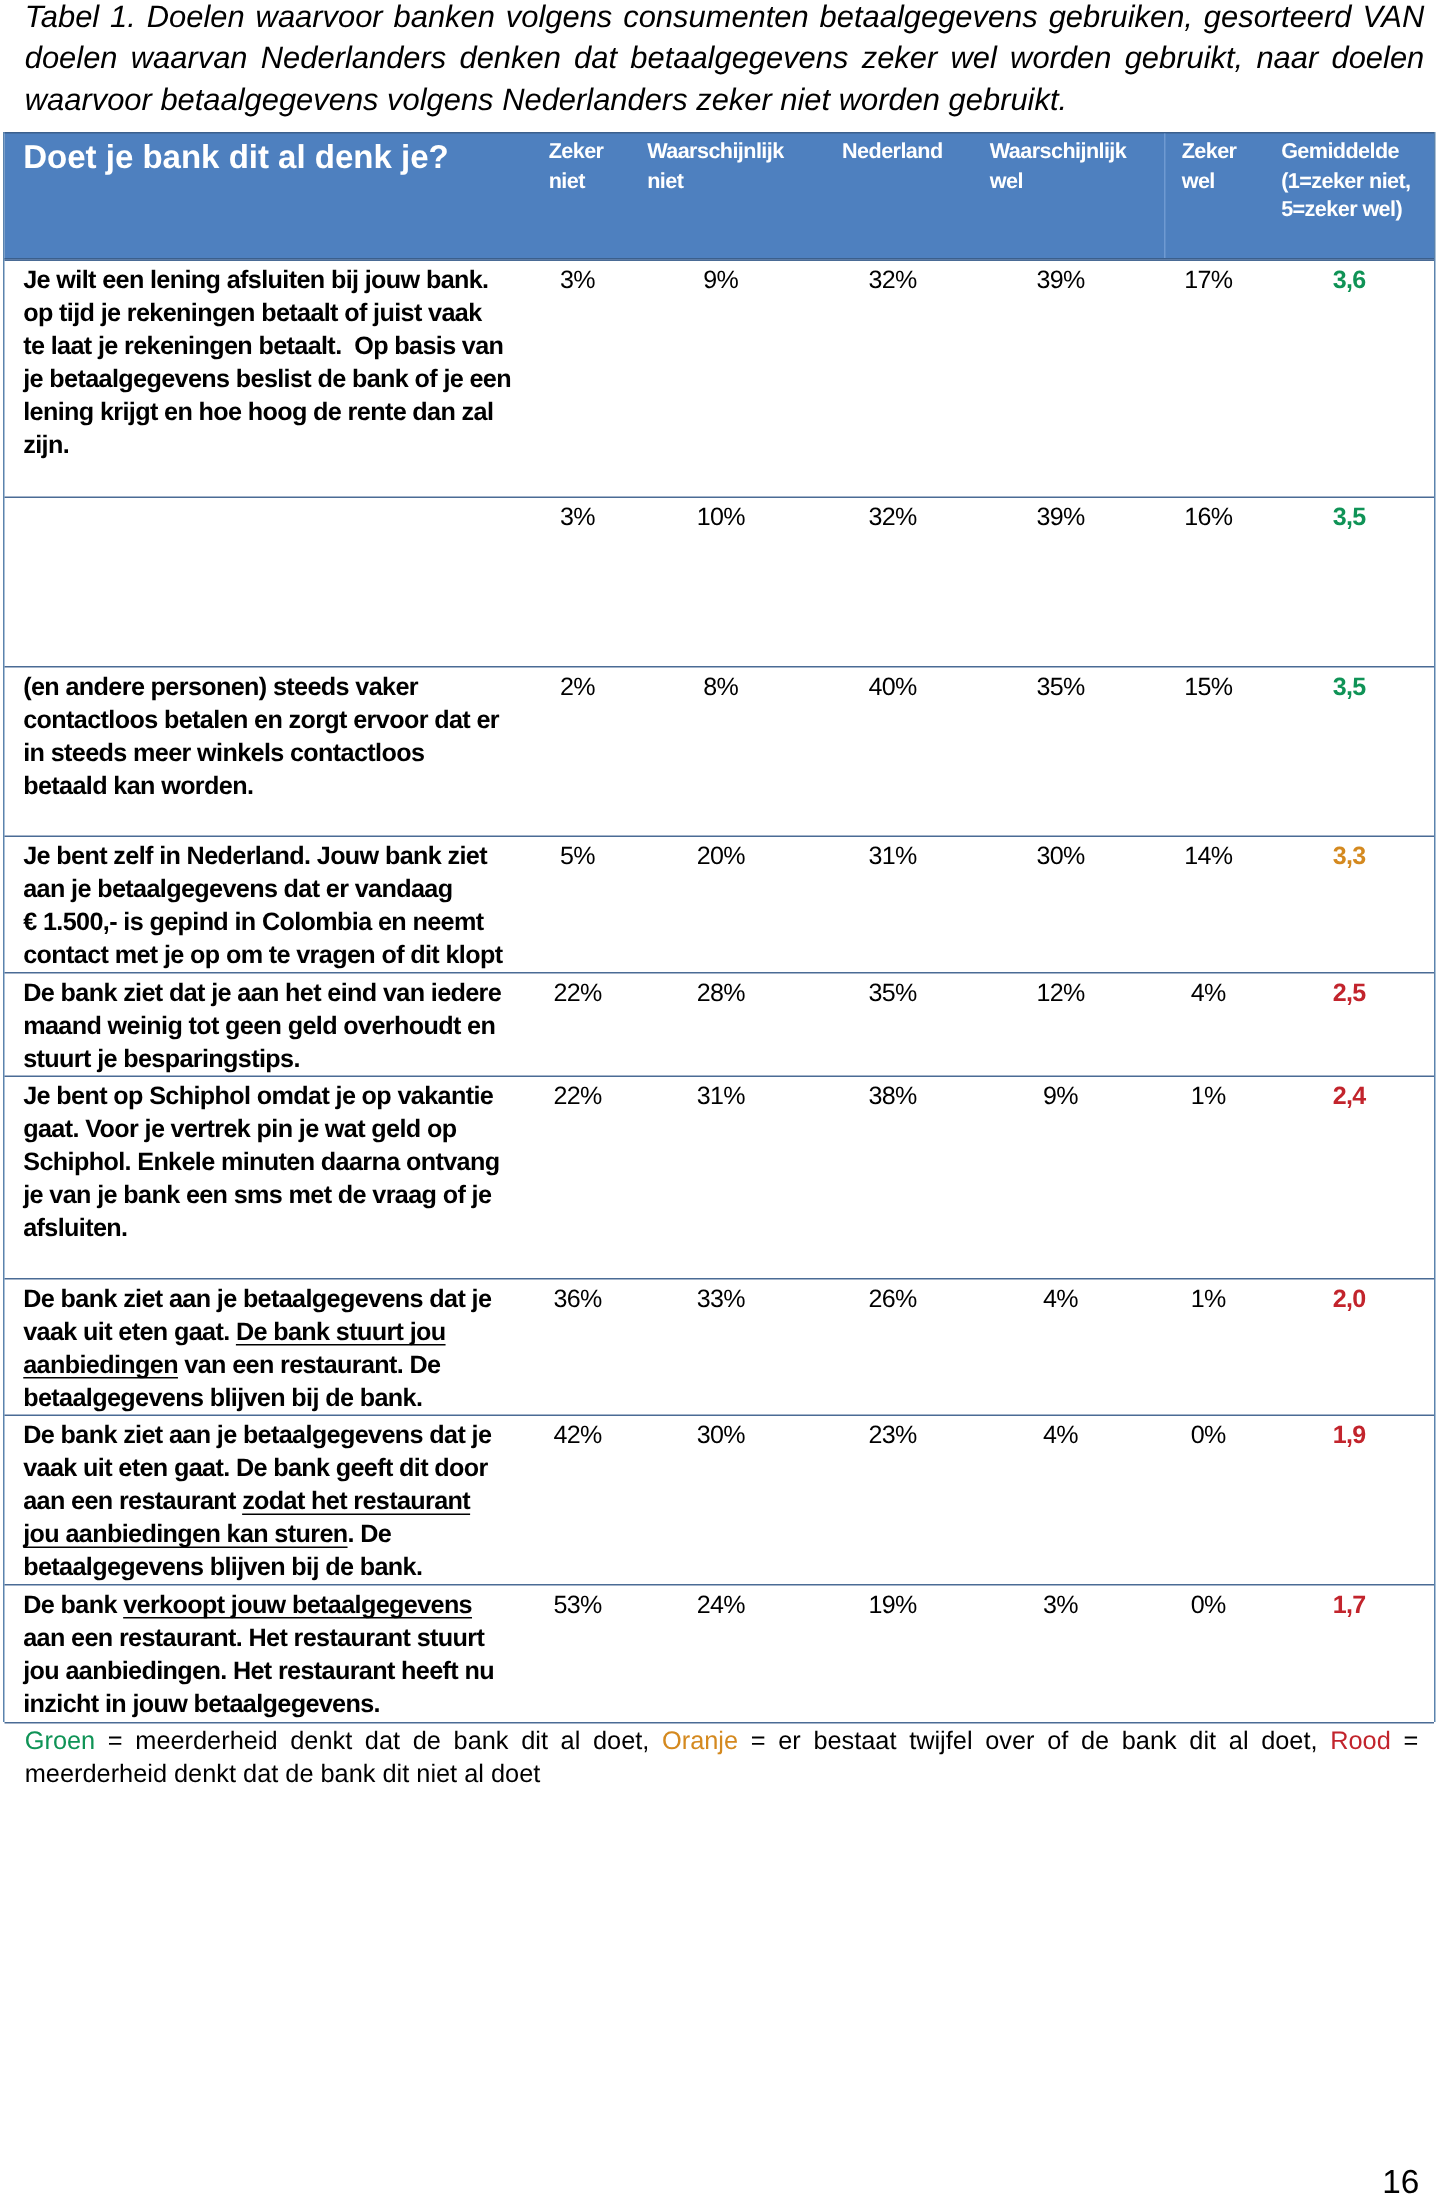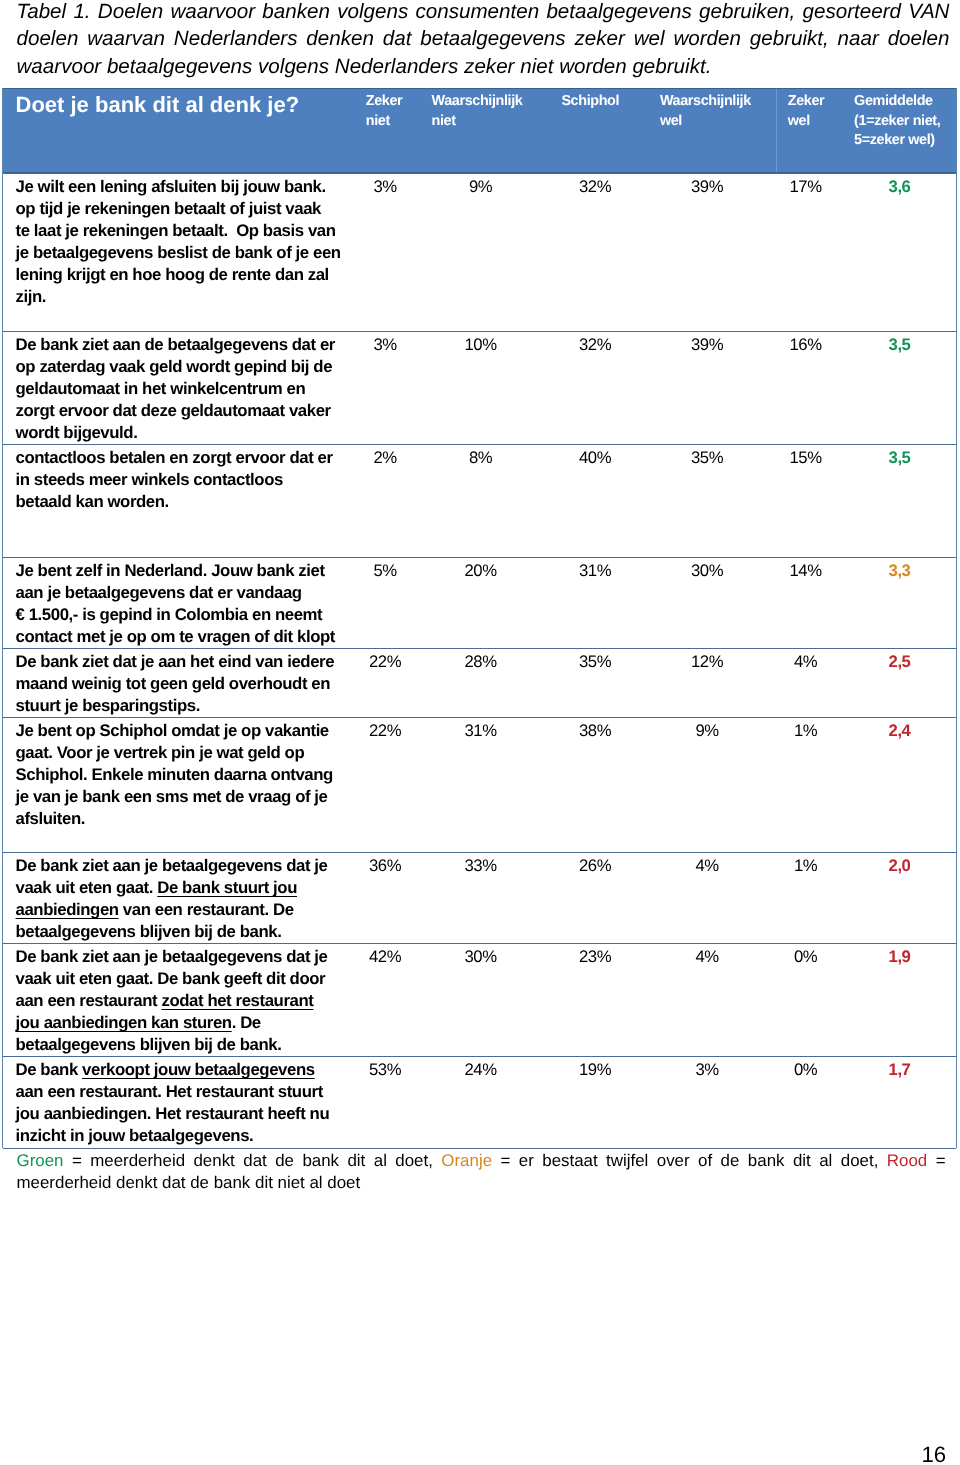--- a/index.html
+++ b/index.html
@@ -92,21 +92,21 @@
       <div class="hq">Doet je bank dit al denk je?</div>
     <div class="hc" style="left: 362.8px;">
           <span style="display: block;">Zeker</span>
           <span style="display: block;">niet</span>
         </div>
         <div class="hc" style="left: 428.5px;">
           <span style="display: block;">Waarschijnlijk</span>
           <span style="display: block;">niet</span>
         </div>
         <div class="hc" style="left: 558.4px;">
-          <span style="display: block;">Schiphol</span>
+          <span style="display: block;">Nederland</span>
         </div>
         <div class="hc" style="left: 656.9px;">
           <span style="display: block;">Waarschijnlijk</span>
           <span style="display: block;">wel</span>
         </div>
         <div class="hc" style="left: 784.8px;">
           <span style="display: block;">Zeker</span>
           <span style="display: block;">wel</span>
         </div>
         <div class="hc" style="left: 851.1px;">
@@ -126,36 +126,30 @@
             <span class="ln">zijn.</span>
           </div>
           <div class="vcell" style="left: 342px; width: 80px;">3%</div>
           <div class="vcell" style="left: 437.5px; width: 80px;">9%</div>
           <div class="vcell" style="left: 552px; width: 80px;">32%</div>
           <div class="vcell" style="left: 664px; width: 80px;">39%</div>
           <div class="vcell" style="left: 762.5px; width: 80px;">17%</div>
           <div class="vcell avg" style="left: 856.5px; width: 80px; color: rgb(15, 147, 86);">3,6</div>
         </div>
         <div class="row" style="height: 113px;">
-          <div class="qcell">
-            <span class="ln">De bank ziet aan de betaalgegevens dat er</span>
-            <span class="ln">op zaterdag vaak geld wordt gepind bij de</span>
-            <span class="ln">geldautomaat in het winkelcentrum en</span>
-            <span class="ln">zorgt ervoor dat deze geldautomaat vaker</span>
-            <span class="ln">wordt bijgevuld.</span>
-          </div>
           <div class="vcell" style="left: 342px; width: 80px;">3%</div>
           <div class="vcell" style="left: 437.5px; width: 80px;">10%</div>
           <div class="vcell" style="left: 552px; width: 80px;">32%</div>
           <div class="vcell" style="left: 664px; width: 80px;">39%</div>
           <div class="vcell" style="left: 762.5px; width: 80px;">16%</div>
           <div class="vcell avg" style="left: 856.5px; width: 80px; color: rgb(15, 147, 86);">3,5</div>
         </div>
         <div class="row" style="height: 113px;">
           <div class="qcell">
+            <span class="ln">(en andere personen) steeds vaker</span>
             <span class="ln">contactloos betalen en zorgt ervoor dat er</span>
             <span class="ln">in steeds meer winkels contactloos</span>
             <span class="ln">betaald kan worden.</span>
           </div>
           <div class="vcell" style="left: 342px; width: 80px;">2%</div>
           <div class="vcell" style="left: 437.5px; width: 80px;">8%</div>
           <div class="vcell" style="left: 552px; width: 80px;">40%</div>
           <div class="vcell" style="left: 664px; width: 80px;">35%</div>
           <div class="vcell" style="left: 762.5px; width: 80px;">15%</div>
           <div class="vcell avg" style="left: 856.5px; width: 80px; color: rgb(15, 147, 86);">3,5</div>

